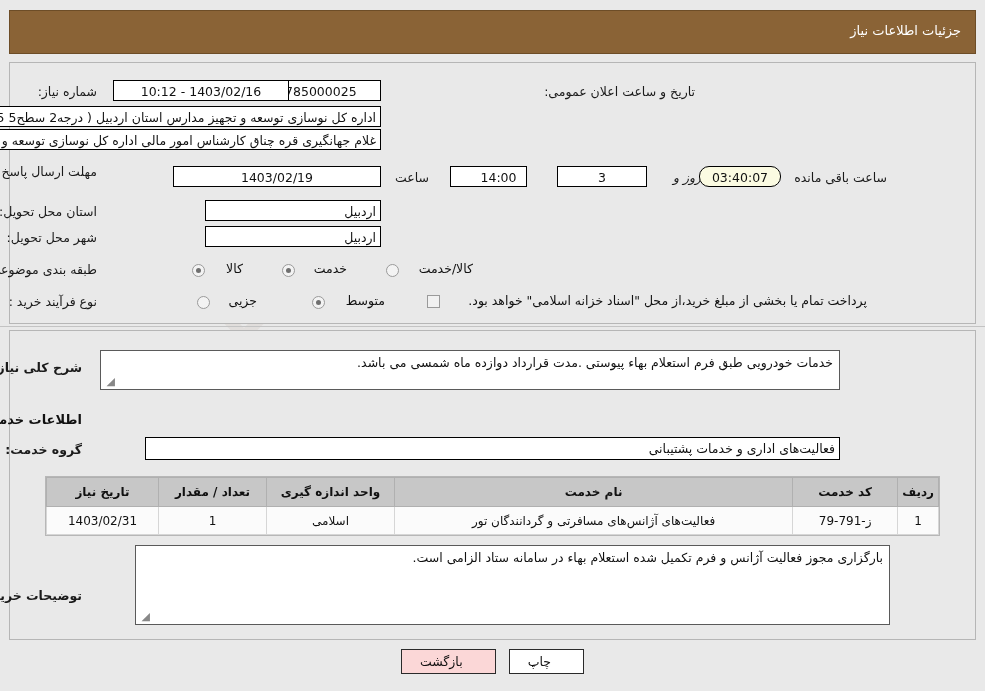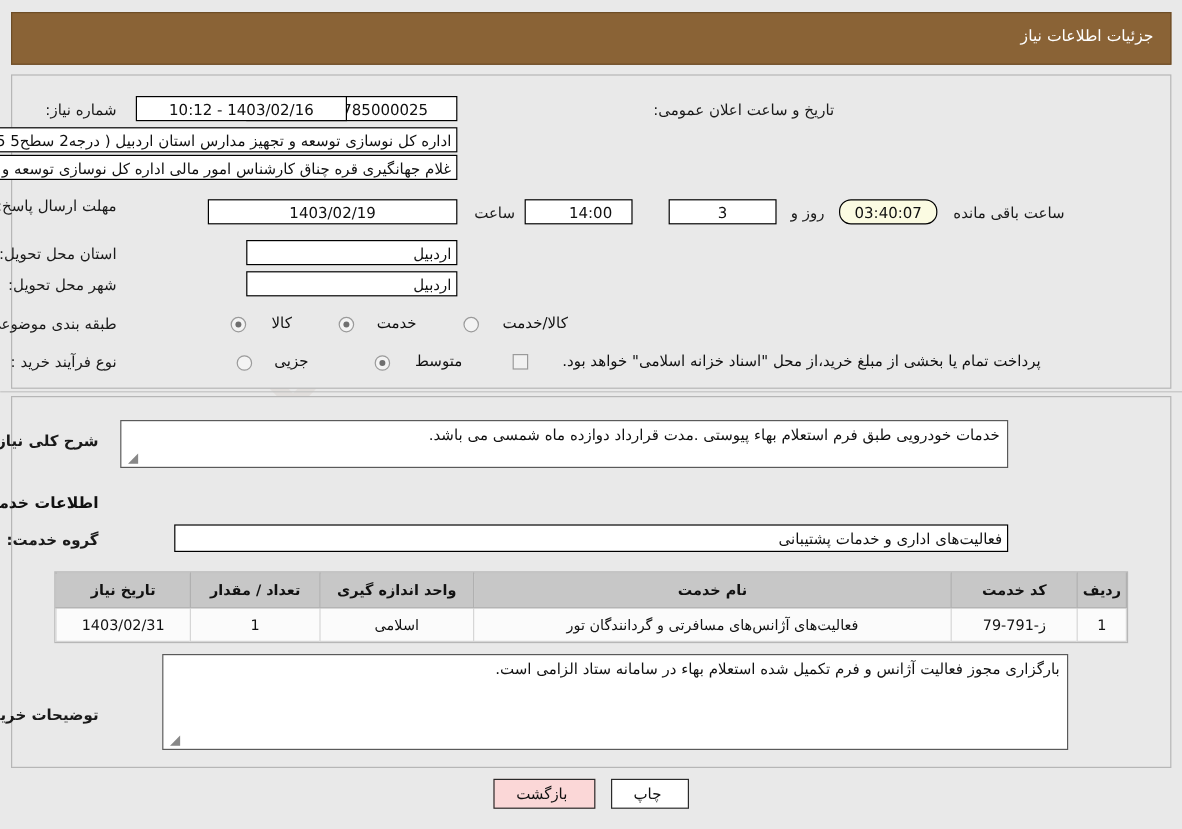--- a/index.html
+++ b/index.html
@@ -246,21 +246,21 @@
     width: 985px;
     text-align: center;
     z-index: 4;
     direction: ltr;
   }
   .btn {
     display: inline-block;
     border: 1px solid #2a2a2a;
     font-size: 12.5px;
     color: #111;
-    padding: 4px 22px 4px 18px;
+    padding: 4px 32px 4px 18px;
     margin: 0 4px;
     line-height: 15px;
     cursor: pointer;
   }
   .btn-print { background: #ffffff; }
   .btn-back  { background: #fbd7d7; }
 
   .divider {
     position: absolute;
     left: 0; width: 985px; height: 1px;
@@ -297,23 +297,23 @@
 
   <div class="lbl" style="right:888px; top:110px;">نام دستگاه خریدار:</div>
   <div class="fld ta-right clip" style="right:604px; top:106px; width:497px;">اداره کل نوسازی   توسعه و تجهیز مدارس استان اردبیل ( درجه2  سطح5  45 پست سازمانی )</div>
 
   <div class="lbl" style="right:888px; top:133px;">ایجاد کننده درخواست:</div>
   <div class="fld ta-right clip" style="right:604px; top:129px; width:386px;">غلام جهانگیری قره چناق کارشناس امور مالی اداره کل نوسازی   توسعه و تجهیز</div>
 
   <div class="lbl" style="right:888px; top:164px; width:80px; text-align:right;">مهلت ارسال پاسخ: تا تاریخ:</div>
   <div class="fld" style="right:604px; top:166px; width:208px;">1403/02/19</div>
   <div class="lbl" style="right:556px; top:170px;">ساعت</div>
-  <div class="fld" style="right:458px; top:166px; width:90px;padding-left:24px;">14:00</div>
+  <div class="fld" style="right:458px; top:166px; width:77px;padding-left:24px;">14:00</div>
   <div class="fld" style="right:338px; top:166px; width:90px;">3</div>
-  <div class="lbl" style="right:298px; top:170px;">روز و</div>
+  <div class="lbl" style="right:284px; top:170px;font-style:italic;">روز و</div>
   <div class="fld fld-yellow" style="right:204px; top:166px; width:82px;">03:40:07</div>
   <div class="lbl" style="right:98px; top:170px;">ساعت باقی مانده</div>
 
   <div class="lbl" style="right:888px; top:204px;">استان محل تحویل:</div>
   <div class="fld ta-right" style="right:604px; top:200px; width:176px;">اردبیل</div>
 
   <div class="lbl" style="right:888px; top:230px;">شهر محل تحویل:</div>
   <div class="fld ta-right" style="right:604px; top:226px; width:176px;">اردبیل</div>
 
   <div class="lbl" style="right:888px; top:262px;">طبقه بندی موضوعی:</div>

